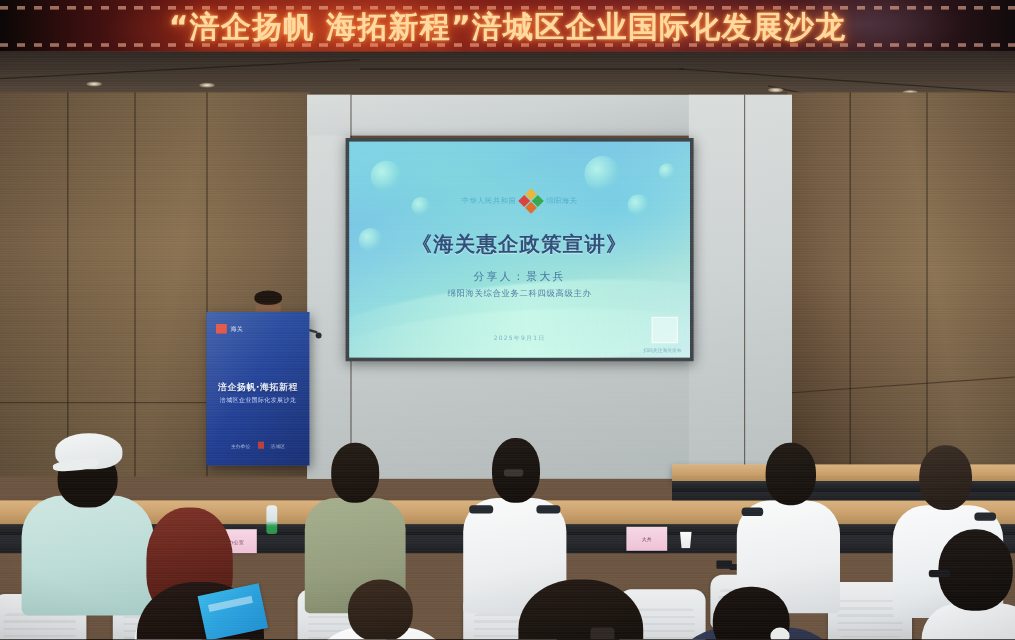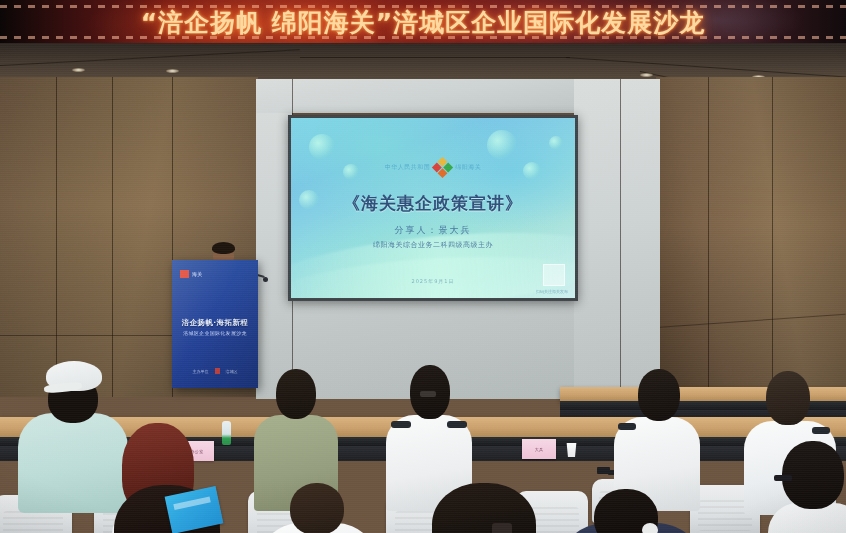--- a/index.html
+++ b/index.html
@@ -301,21 +301,21 @@
   }
 </style>
 </head>
 <body>
 
 <div id="scene">
 
   <div class="banner">
     <div class="banner-dots-top"></div>
     <div class="banner-dots-bot"></div>
-    <div class="banner-text">“涪企扬帆 绵阳海关”涪城区企业国际化发展沙龙</div>
+    <div class="banner-text">“涪企扬帆 海拓新程”涪城区企业国际化发展沙龙</div>
   </div>
 
   <div class="room">
 
     <div class="ceiling"></div>
     <div class="ceiling-line" style="left:0;top:22px;width:300px;transform:rotate(-3deg);transform-origin:left center;"></div>
     <div class="ceiling-line" style="left:300px;top:14px;width:270px;"></div>
     <div class="ceiling-line" style="left:566px;top:14px;width:290px;transform:rotate(4deg);transform-origin:left center;"></div>
     <div class="ceiling-line" style="left:640px;top:28px;width:210px;transform:rotate(12deg);transform-origin:left center;"></div>
     <div class="downlight" style="left:72px;top:25px;"></div>

